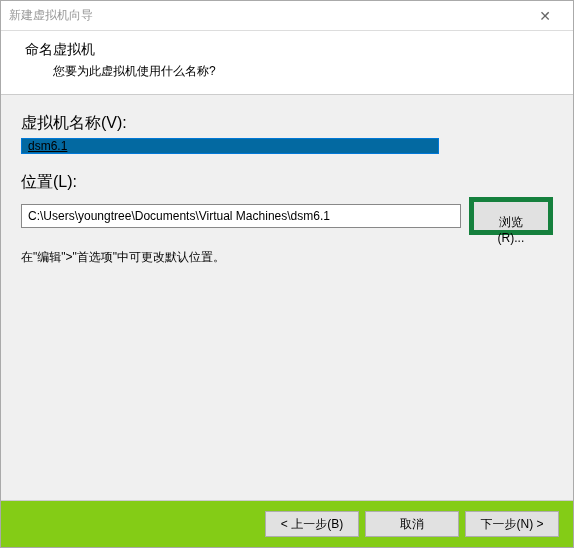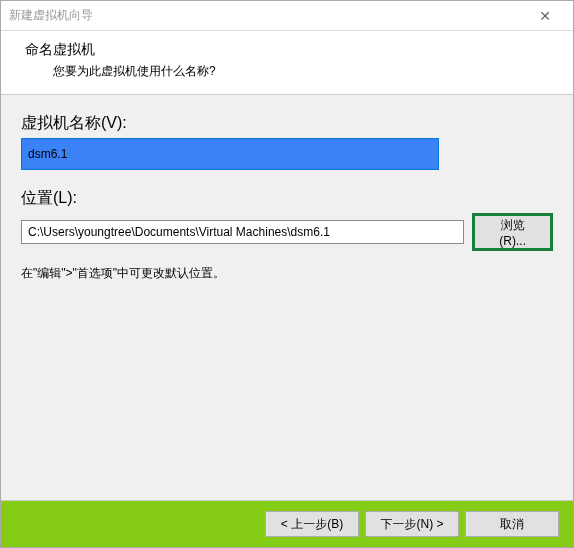--- a/index.html
+++ b/index.html
@@ -53,48 +53,49 @@
       padding: 18px 20px;
       color: #000;
     }
     .field-label {
       display: block;
       margin-bottom: 4px;
       font-size: 16px;
     }
     .name-input {
       width: 418px;
-      height: 32px;
+      height: 16px;
       border: 1px solid #0078d7;
       padding: 2px 6px;
       font-size: 12px;
       font-family: inherit;
-      background: #3b82f6;
+      background: #0369a1;
       outline: none;
+      text-decoration: underline;
     }
     .row-gap { margin-top: 18px; }
     .loc-row {
       display: flex;
       align-items: center;
       gap: 8px;
     }
     .loc-input {
       width: 444px;
       height: 24px;
       border: 1px solid #888;
       padding: 2px 6px;
       font-size: 12px;
       font-family: inherit;
       background: #fff;
     }
     .browse-btn {
       height: 38px;
-      padding: 0 12px;
+      padding: 12px 12px;
       background: #e1e1e1;
-      border: 3px solid #15803d;
+      border: 5px solid #15803d;
       font-size: 12px;
       font-family: inherit;
       cursor: pointer;
     }
     .hint {
       margin-top: 14px;
       font-size: 12px;
     }
     .footer {
       border-top: 1px solid #ccc;
@@ -138,15 +139,15 @@
       <input type="text" class="loc-input" value="C:\Users\youngtree\Documents\Virtual Machines\dsm6.1" style="">
       <button class="browse-btn">浏览(R)...</button>
     </div>
   </div>
 
   <div class="hint">在"编辑"&gt;"首选项"中可更改默认位置。</div>
 </div>
 
 <div class="footer">
   <button>&lt; 上一步(B)</button>
+  <button>取消</button>
   <button>下一步(N) &gt;</button>
-  <button>取消</button>
 </div>
 
 </body></html>

